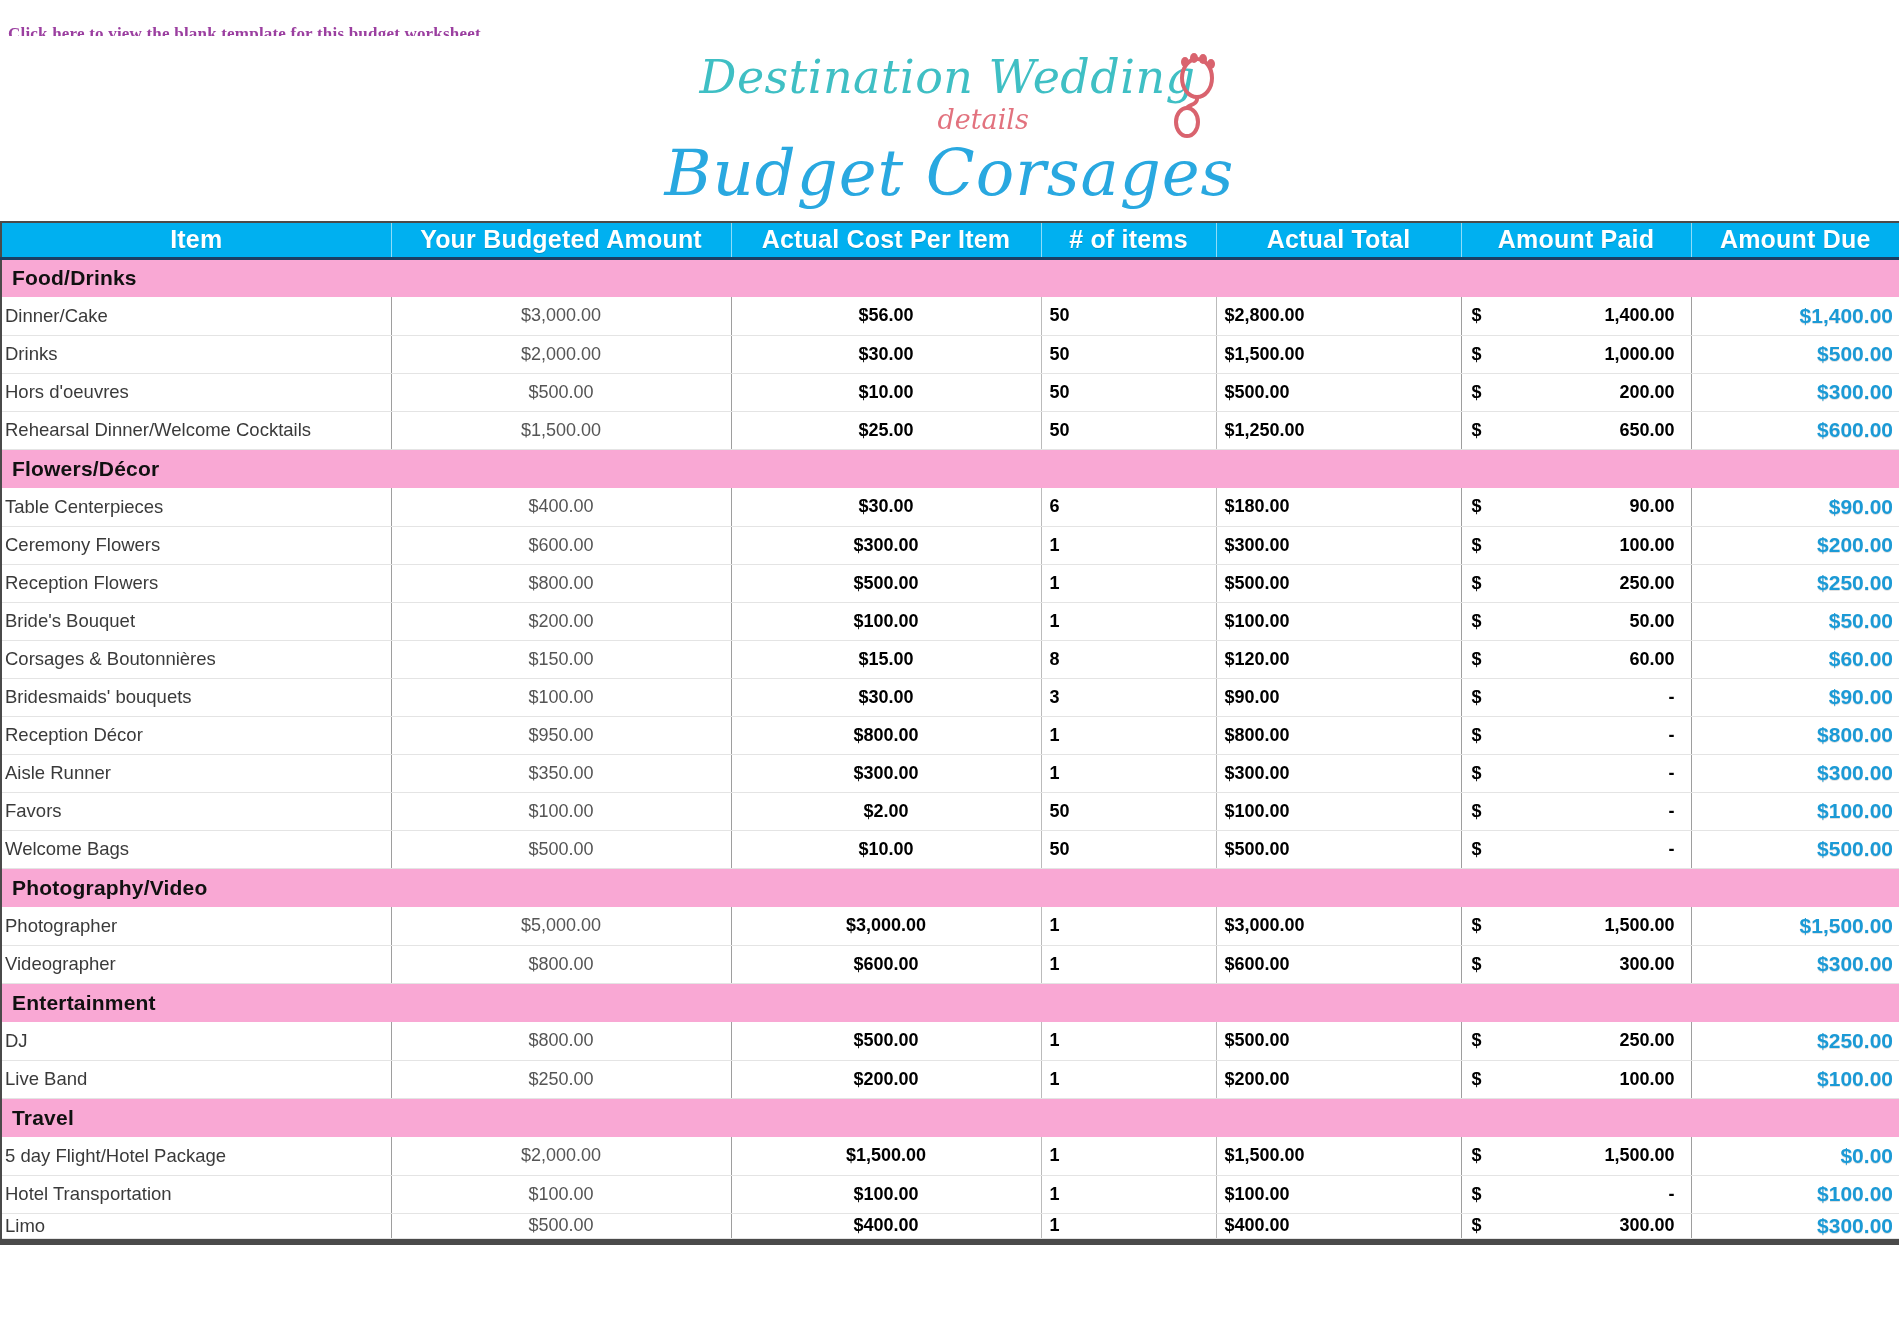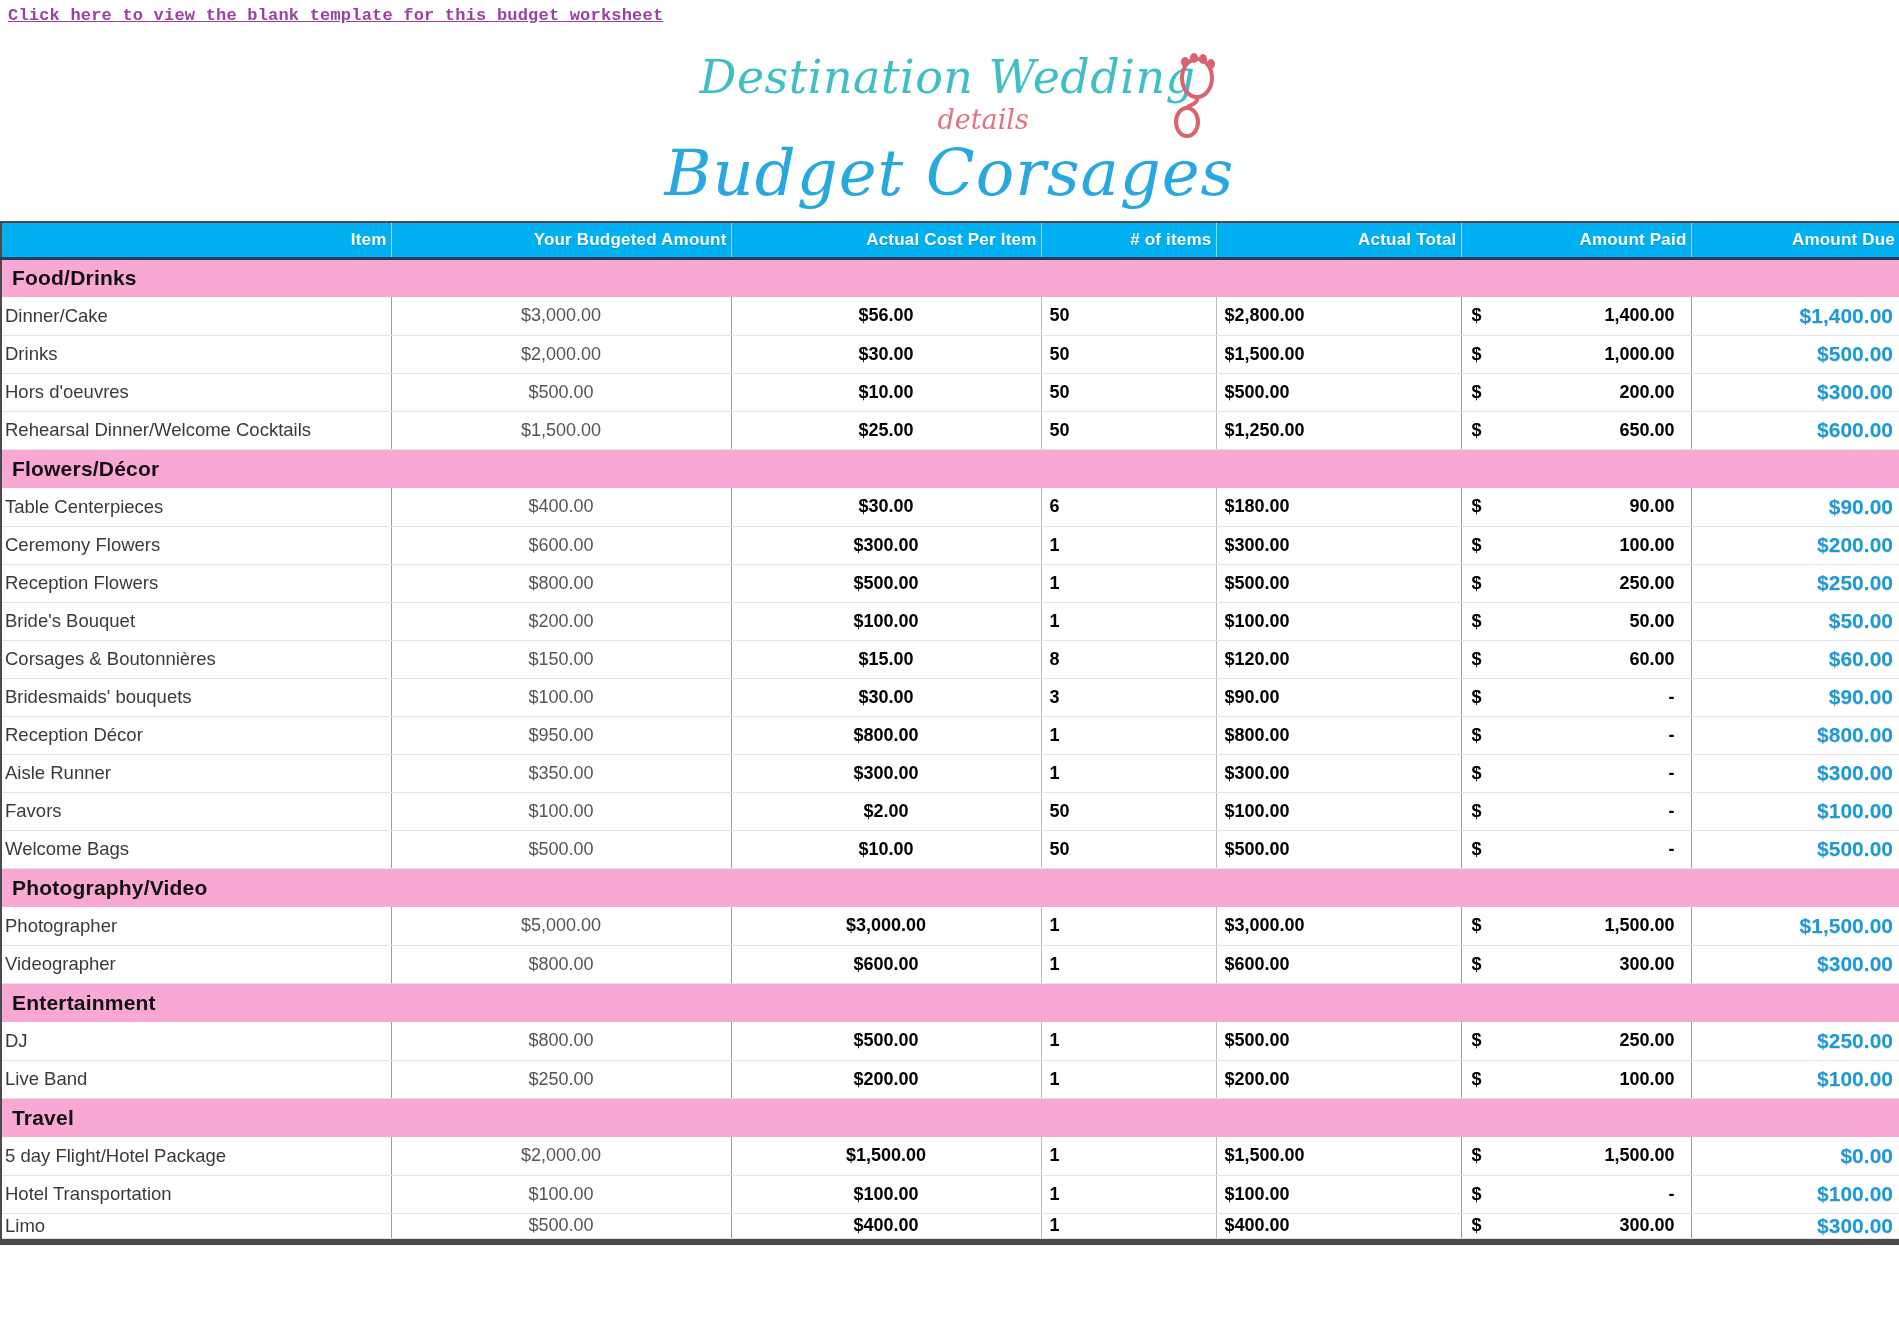--- a/index.html
+++ b/index.html
@@ -25,21 +25,22 @@
     background: #ffffff;
   }
   .tmpl-link {
     font-size: 17px;
     font-weight: bold;
     color: #9b3fa0;
     text-decoration: underline;
     letter-spacing: .2px;
     cursor: pointer;
     display: inline-block;
-    font-family: Liberation Mono, monospace;
+    font-family: Liberation Serif, serif;
+    margin-top: 18px;
   }
 
   
   .banner {
     position: relative;
     height: 185px;
     background: #ffffff;
   }
   .logo-wrap {
     position: absolute;
@@ -100,23 +101,23 @@
   table.sheet col.c-budget { width: 340px; }
   table.sheet col.c-cost   { width: 310px; }
   table.sheet col.c-qty    { width: 175px; }
   table.sheet col.c-total  { width: 245px; }
   table.sheet col.c-paid   { width: 230px; }
   table.sheet col.c-due    { width: 209px; }
 
   thead th {
     background: #00b0f0;
     color: #ffffff;
-    font-size: 17px;
-    font-weight: bold;
-    text-align: right;
+    font-size: 25px;
+    font-weight: bold;
+    text-align: center;
     height: 36px;
     padding: 2px 4px;
     border-right: 1px solid #8fdcf8;
     border-bottom: 3px solid #1b3f63;
     border-top: 2px solid #4a4a4a;
     text-shadow: 0 1px 0 rgba(0,0,0,.18);
     letter-spacing: .2px;
     white-space: nowrap;
     overflow: hidden;
   }

